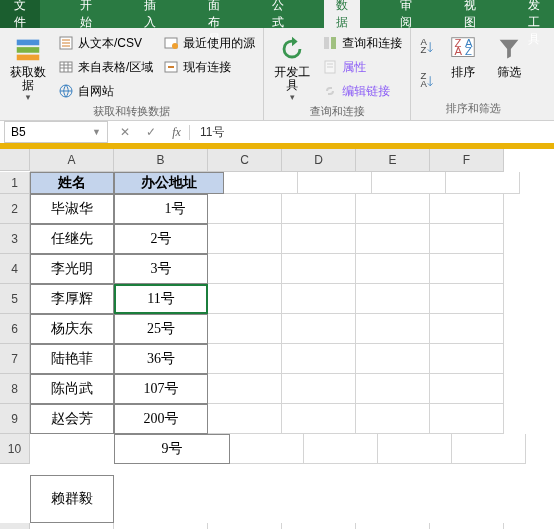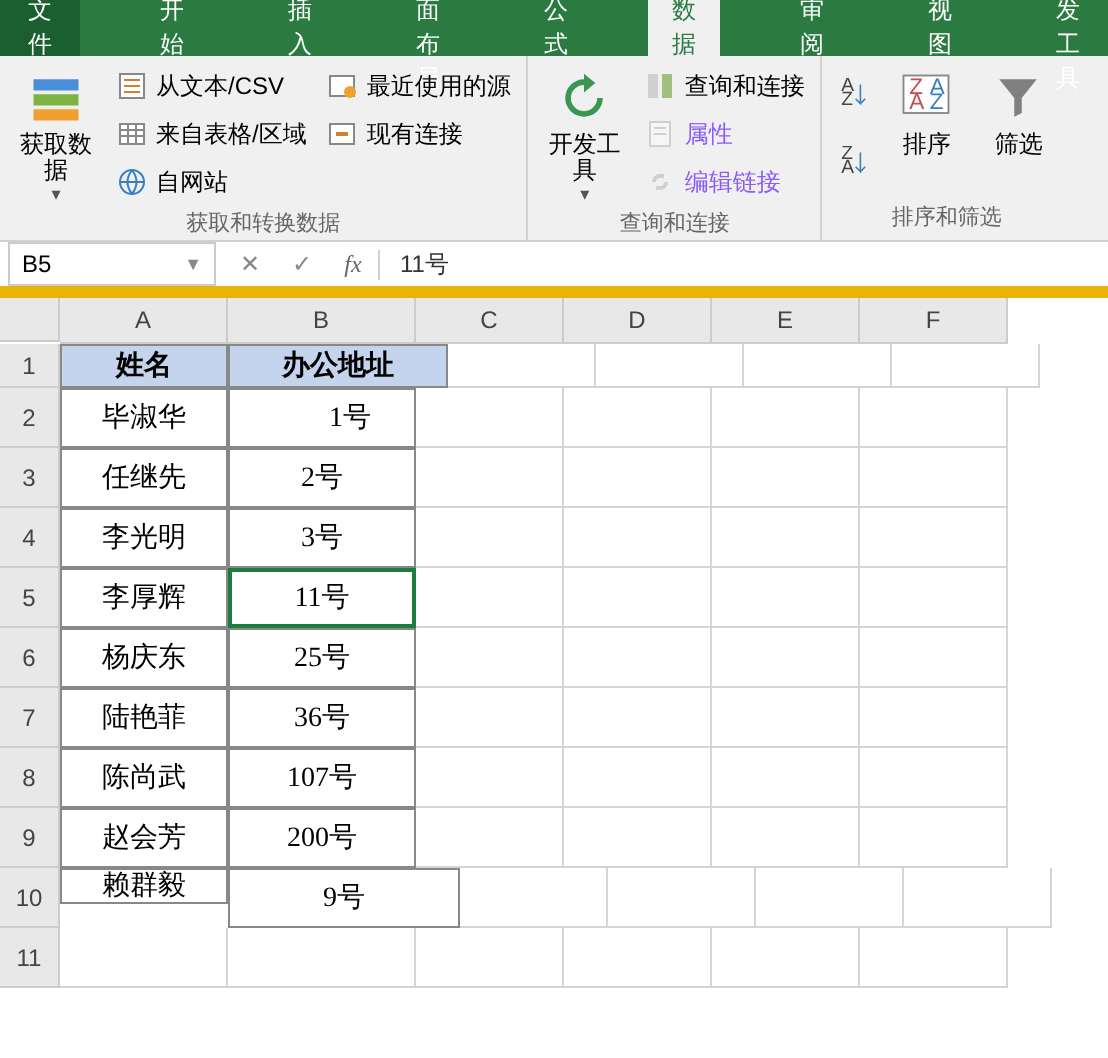--- a/index.html
+++ b/index.html
@@ -284,21 +284,21 @@
       <div class="rowhead" style="height: 30px; line-height: 30px;">9</div>
       <div class="cell data" style="width: 84px; height: 30px;">赵会芳</div>
       <div class="cell data" style="width: 94px; height: 30px;">200号</div>
       <div class="cell" style="width: 74px; height: 30px;"></div>
       <div class="cell" style="width: 74px; height: 30px;"></div>
       <div class="cell" style="width: 74px; height: 30px;"></div>
       <div class="cell" style="width: 74px; height: 30px;"></div>
     </div>
     <div class="gridrow">
       <div class="rowhead" style="height: 30px; line-height: 30px;">10</div>
-      <div class="cell data" style="width: 84px; height: 18px;">赖群毅</div>
+      <div class="cell data" style="width: 84px; height: 48px; margin-top: 41px;">赖群毅</div>
       <div class="cell data" style="width: 116px; height: 30px;">9号</div>
       <div class="cell" style="width: 74px; height: 30px;"></div>
       <div class="cell" style="width: 74px; height: 30px;"></div>
       <div class="cell" style="width: 74px; height: 30px;"></div>
       <div class="cell" style="width: 74px; height: 30px;"></div>
     </div>
     <div class="gridrow">
       <div class="rowhead" style="height: 30px; line-height: 30px;">11</div>
       <div class="cell" style="width: 84px; height: 30px;"></div>
       <div class="cell" style="width: 94px; height: 30px;"></div>

